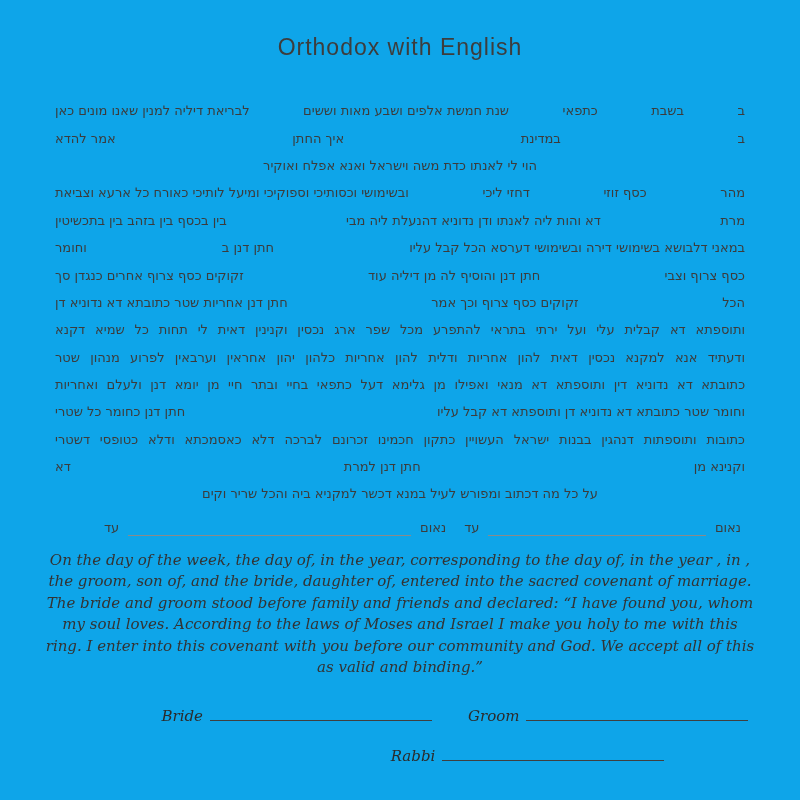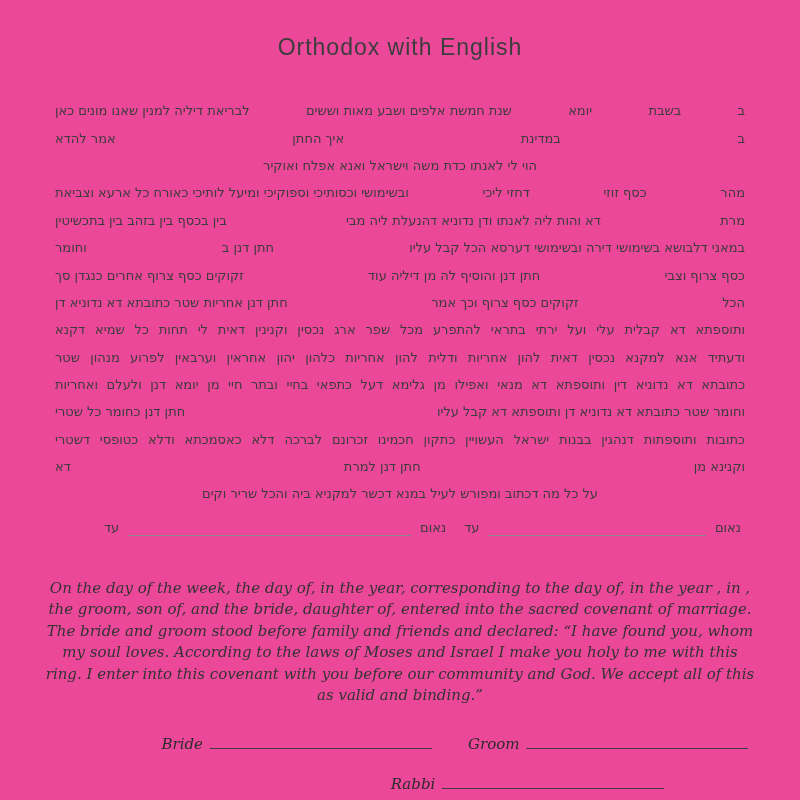--- a/index.html
+++ b/index.html
@@ -9,21 +9,21 @@
   }
   body {
     width: 800px;
     height: 800px;
     overflow: hidden;
     position: relative;
   }
   .page {
     width: 800px;
     height: 800px;
-    background: #ec4899;
+    background: #0ea5e9;
   }
   .title {
     text-align: center;
     padding-top: 34px;
     font-family: "Liberation Sans", sans-serif;
     font-weight: 400;
     font-size: 23px;
     letter-spacing: 1px;
     color: #3d3d3d;
   }
@@ -71,21 +71,21 @@
   .w-line {
     border-bottom: 1.6px solid #8a8a8a;
     height: 13px;
     margin: 0 5px;
   }
   .w-line.right { flex-grow: 1; }
   .w-line.left  { flex-grow: 1.3; }
   .w-gap { width: 10px; }
   
   .english {
-    margin: 42px auto 0 auto;
+    margin: 14px auto 0 auto;
     width: 714px;
     text-align: center;
     font-family: "DejaVu Serif", serif;
     font-style: italic;
     font-size: 15px;
     line-height: 21.5px;
     color: #333333;
   }
   
   .sig-row {
@@ -113,21 +113,21 @@
 
 <div class="page">
 
   <div class="title">Orthodox with English</div>
 
   <div class="hebrew-block">
     <div id="hebrew-lines">
         <div class="h-line spread">
           <span>ב</span>
           <span>בשבת</span>
-          <span>יומא</span>
+          <span>כתפאי</span>
           <span>שנת חמשת אלפים ושבע מאות וששים</span>
           <span>לבריאת דיליה למנין שאנו מונים כאן</span>
         </div>
         <div class="h-line spread">
           <span>ב</span>
           <span>במדינת</span>
           <span>איך החתן</span>
           <span>אמר להדא</span>
         </div>
         <div class="h-line center"><span>הוי לי לאנתו כדת משה וישראל ואנא אפלח ואוקיר</span></div>

